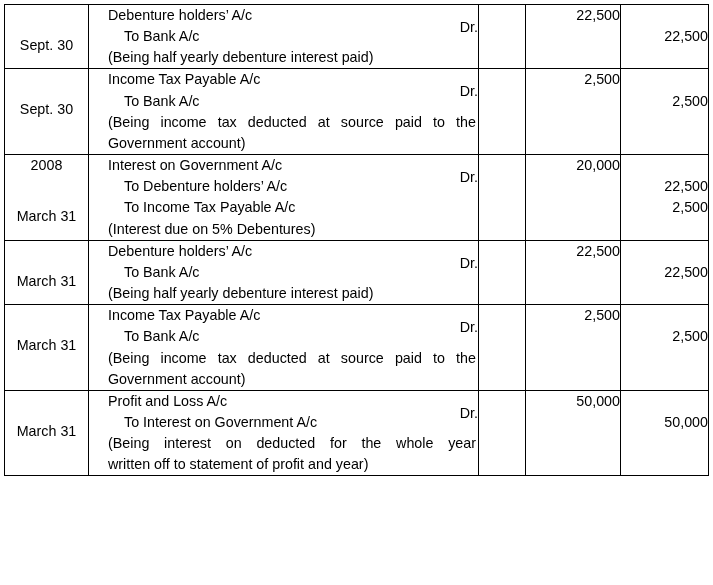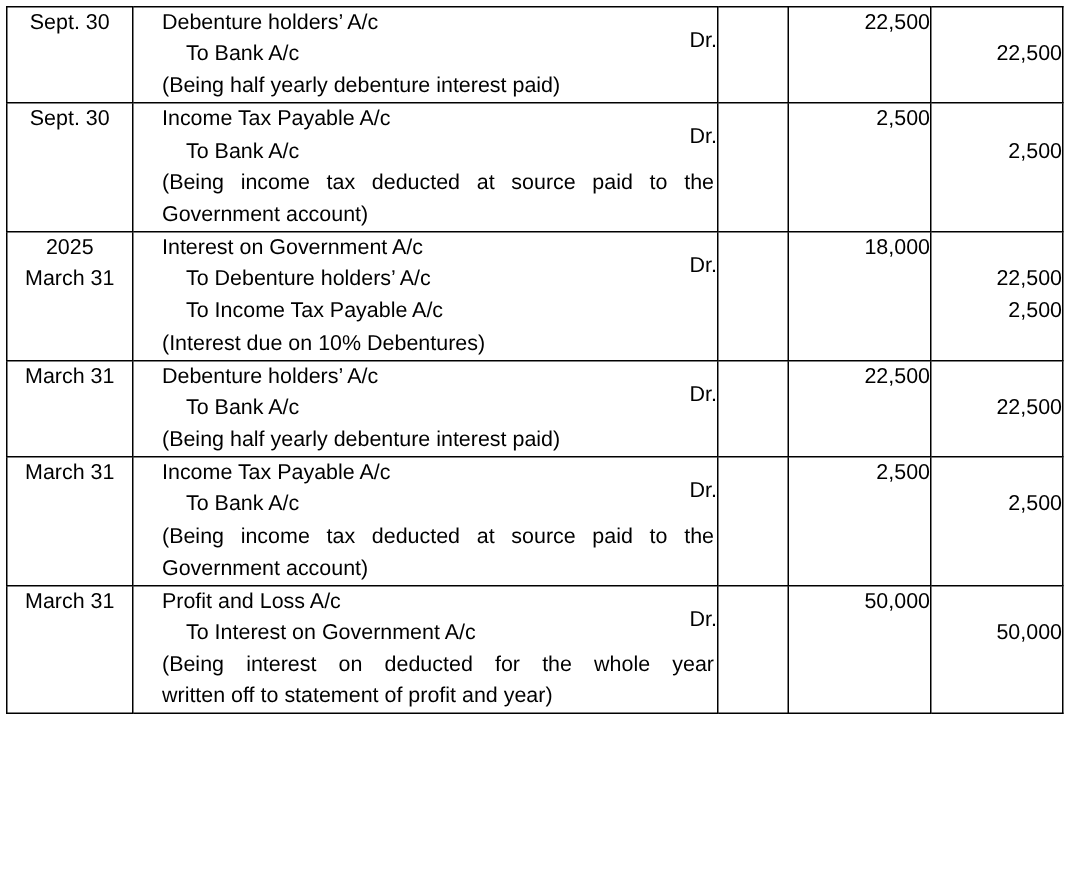--- a/index.html
+++ b/index.html
@@ -48,20 +48,21 @@
     text-align: center;
     padding-top: 5px;
   }
   .date-year {
     display: block;
     white-space: nowrap;
   }
   .date-day {
     display: block;
     white-space: nowrap;
+    margin-top: 30px;
   }
 
   
   td.particulars {
     padding: 5px 8px 0 7px;
     position: relative;
   }
   .line {
     white-space: pre;
     position: relative;
@@ -158,32 +159,32 @@
           </td>
           <td class="amount pad-bottom">
             <span class="blank">0</span>
             <span class="amt">2,500</span>
             <span class="blank">0</span>
             <span class="blank">0</span>
           </td>
         </tr>
         <tr>
           <td class="date pad-bottom">
-            <span class="date-year">2025</span>
+            <span class="date-year">2008</span>
             <span class="date-day">March 31</span>
           </td>
           <td class="particulars pad-bottom">
             <div class="line plain"><span class="first-line">Interest on Government A/c</span><span class="dr-tag">Dr.</span></div>
             <div class="line indent plain"><span>To Debenture holders’ A/c</span></div>
             <div class="line indent plain"><span>To Income Tax Payable A/c</span></div>
-            <div class="line plain"><span>(Interest due on 10% Debentures)</span></div>
-          </td>
-          <td class="lf pad-bottom"></td>
-          <td class="amount pad-bottom">
-            <span class="amt">18,000</span>
+            <div class="line plain"><span>(Interest due on 5% Debentures)</span></div>
+          </td>
+          <td class="lf pad-bottom"></td>
+          <td class="amount pad-bottom">
+            <span class="amt">20,000</span>
             <span class="blank">0</span>
             <span class="blank">0</span>
             <span class="blank">0</span>
           </td>
           <td class="amount pad-bottom">
             <span class="blank">0</span>
             <span class="amt">22,500</span>
             <span class="amt">2,500</span>
             <span class="blank">0</span>
           </td>

